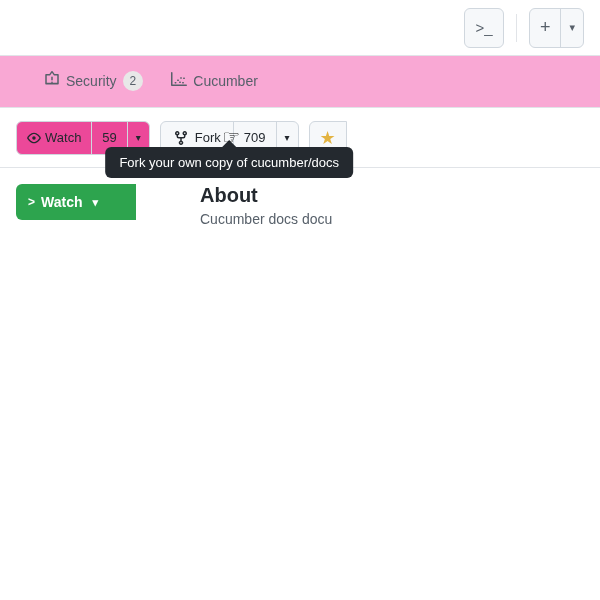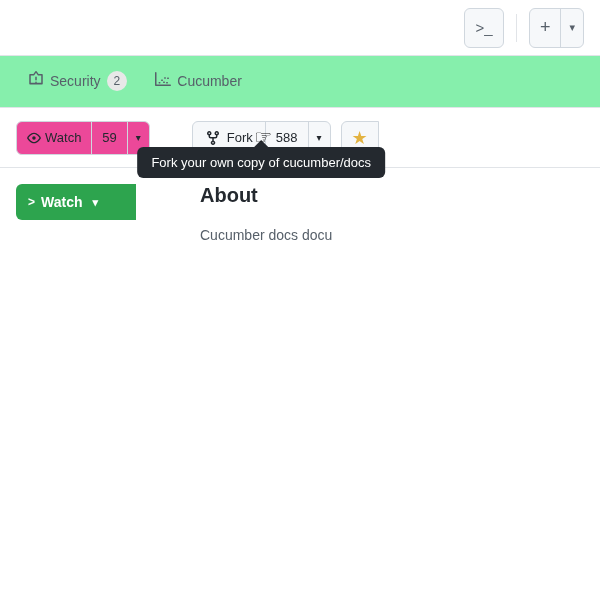--- a/index.html
+++ b/index.html
@@ -62,24 +62,24 @@
       font-size: 11px;
       display: flex;
       align-items: center;
       height: 100%;
     }
 
     
     .nav-tabs {
       display: flex;
       align-items: flex-start;
-      padding: 0 16px;
+      padding: 0 32px;
       border-bottom: 1px solid #e1e4e8;
       height: 52px;
-      background: #86efac;
+      background: #f9a8d4;
       gap: 4px;
     }
 
     .nav-tab {
       display: flex;
       align-items: center;
       gap: 6px;
       padding: 8px 12px;
       height: 100%;
       cursor: pointer;
@@ -155,21 +155,20 @@
       align-items: center;
       height: 100%;
       border-left: 1px solid #d0d7de;
       font-size: 10px;
     }
 
     .fork-btn-wrap {
       position: relative;
       display: flex;
       align-items: flex-end;
-      margin-left: 32px;
     }
 
     .fork-btn {
       display: flex;
       align-items: center;
       gap: 0;
       border: 1px solid #d0d7de;
       border-radius: 6px;
       background: #f6f8fa;
       cursor: pointer;
@@ -282,21 +281,21 @@
     }
 
     .right-col {
       flex: 1;
     }
 
     .about-title {
       font-size: 20px;
       font-weight: 700;
       color: #24292f;
-      margin-bottom: 20px;
+      margin-bottom: 4px;
     }
 
     .about-text {
       font-size: 14px;
       color: #57606a;
     }
 
     .fork-icon-svg {
       width: 16px;
       height: 16px;
@@ -357,21 +356,21 @@
 
   <div class="fork-btn-wrap">
     <div class="fork-btn">
       <div class="fork-main">
         <svg class="fork-icon-svg" viewBox="0 0 16 16" fill="currentColor">
           <path d="M5 5.372v.878c0 .414.336.75.75.75h4.5a.75.75 0 0 0 .75-.75v-.878a2.25 2.25 0 1 1 1.5 0v.878a2.25 2.25 0 0 1-2.25 2.25h-1.5v2.128a2.251 2.251 0 1 1-1.5 0V8.5h-1.5A2.25 2.25 0 0 1 3.5 6.25v-.878a2.25 2.25 0 1 1 1.5 0ZM5 3.25a.75.75 0 1 0-1.5 0 .75.75 0 0 0 1.5 0zm6.75.75a.75.75 0 1 0 0-1.5.75.75 0 0 0 0 1.5zm-3 8.75a.75.75 0 1 0-1.5 0 .75.75 0 0 0 1.5 0z"></path>
         </svg>
         <span>Fork</span>
       </div>
       <div class="fork-count">
-        <span class="count-val">588</span>
+        <span class="count-val">709</span>
       </div>
       <div class="chevron-part">
         <span>▾</span>
       </div>
     </div>
 
     <div class="tooltip">
       <span>Fork your own copy of cucumber/docs</span>
     </div>
 

